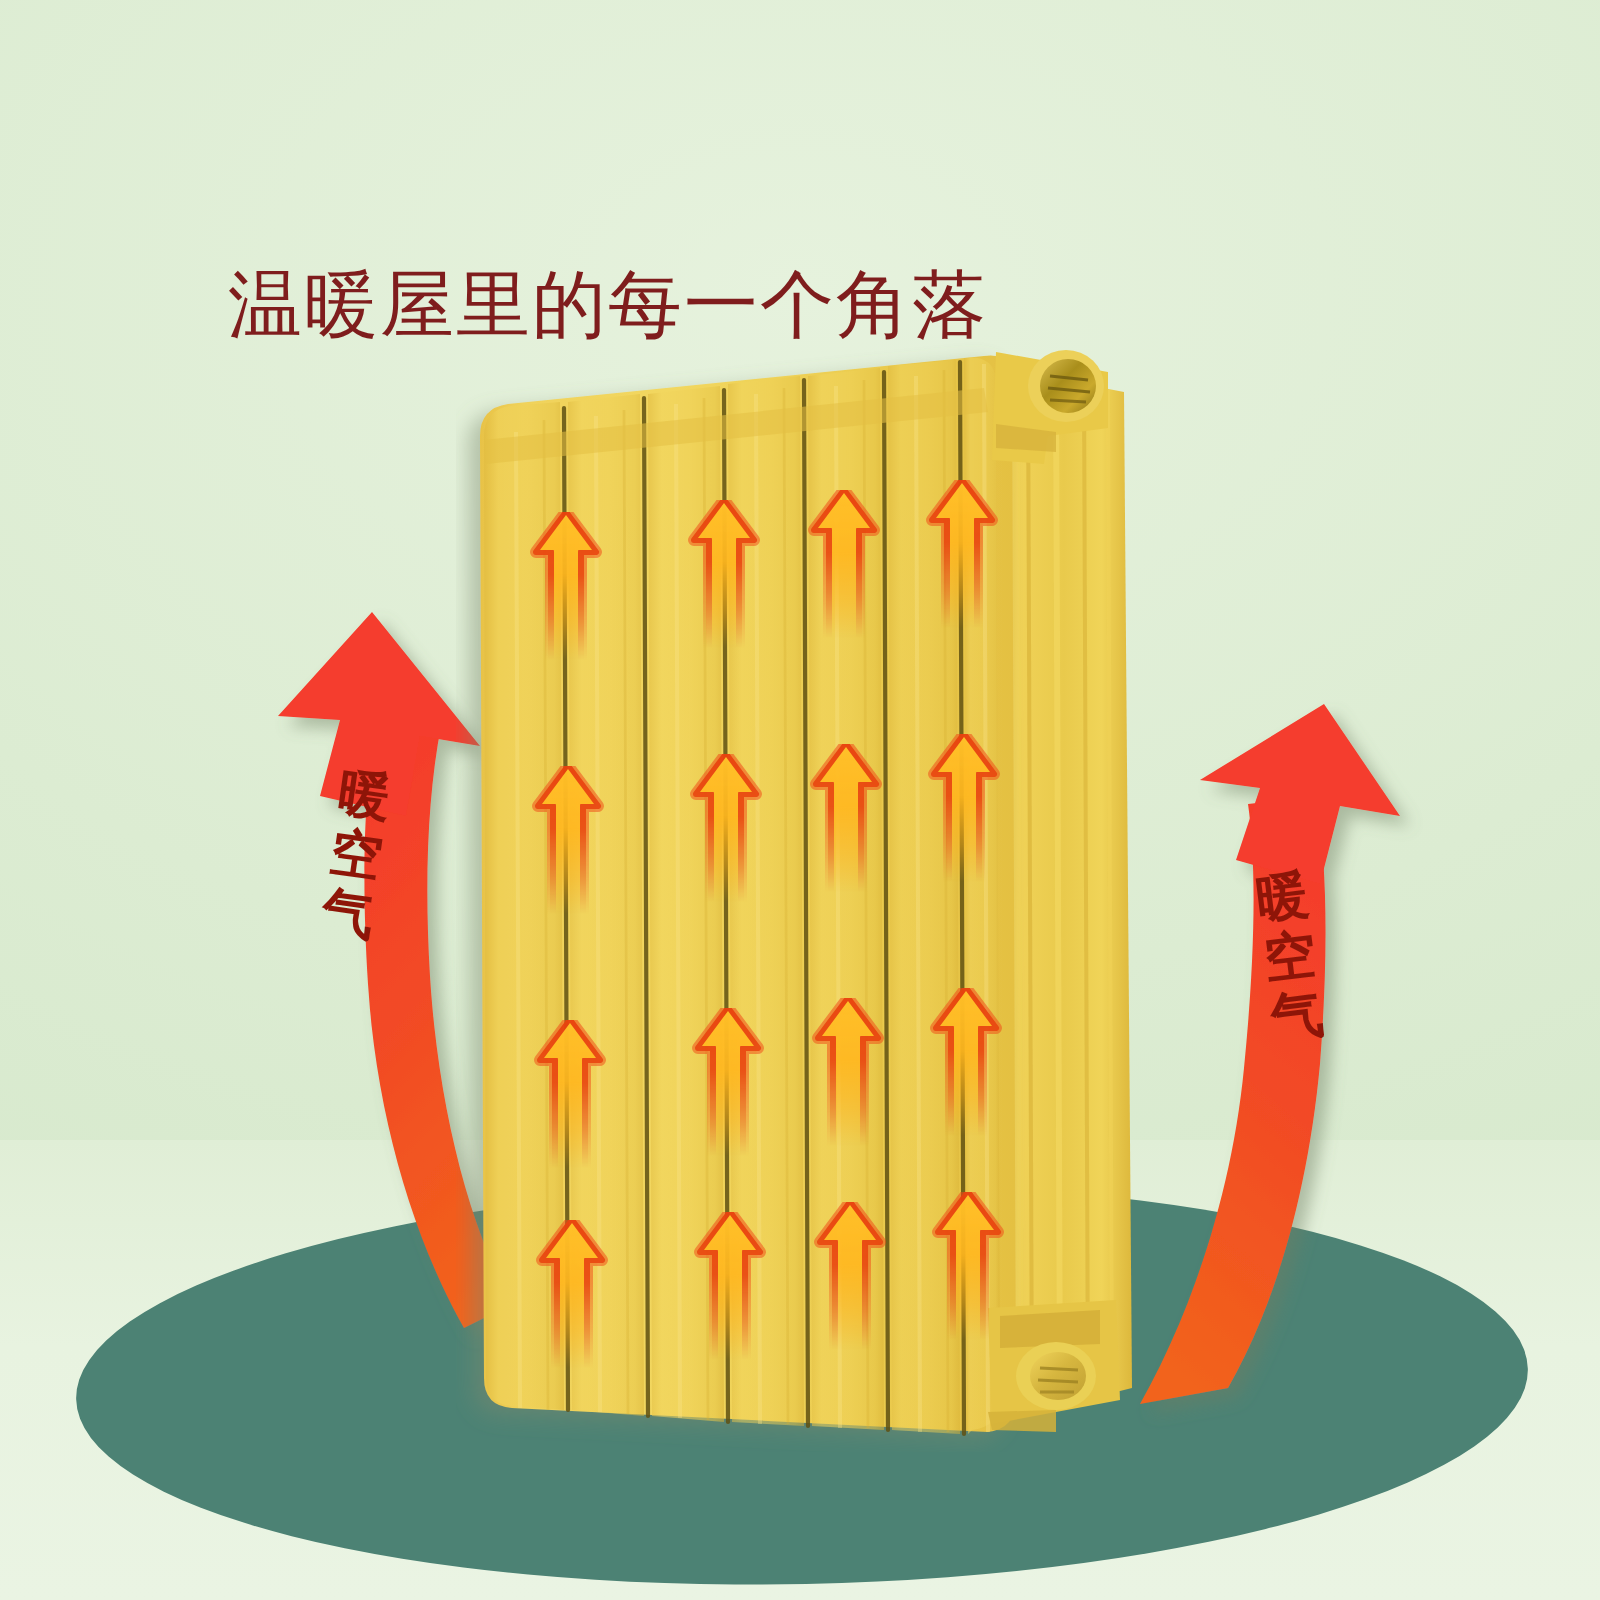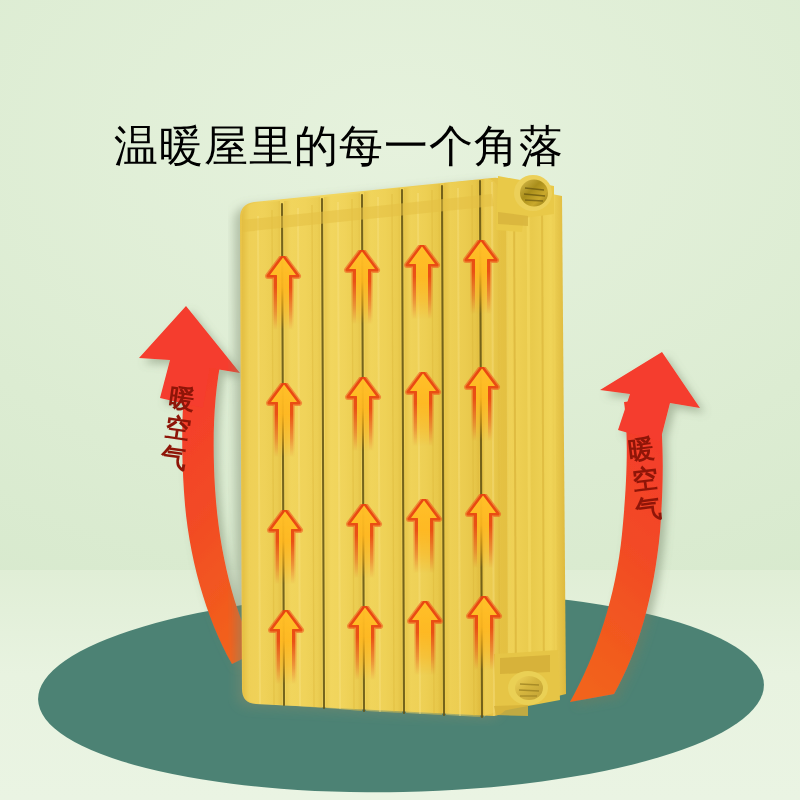--- a/index.html
+++ b/index.html
@@ -17,23 +17,23 @@
     background:
       radial-gradient(120% 80% at 50% 18%, #e6f2dd 0%, #dcecd2 55%, #d5e8cb 100%);
   }
   #bg-floor{
     position:absolute;left:0;right:0;bottom:0;height:230px;
     background:linear-gradient(180deg,#e0eed6 0%,#e8f3e0 45%,#eaf4e3 100%);
   }
 
   
   #title{
-    position:absolute;left:114px;top:97px;
-    font-size:44px;line-height:40px;letter-spacing:1px;
-    color:#000000;white-space:nowrap;
+    position:absolute;left:114px;top:108px;
+    font-size:37px;line-height:40px;letter-spacing:1px;
+    color:#7f1d1d;white-space:nowrap;
     font-family:"DejaVu Sans","Liberation Sans",sans-serif;
     font-weight:400;
   }
 
   
   #shadow{
     position:absolute;left:38px;top:592px;width:726px;height:200px;
     background:#4c8274;border-radius:50%;
     transform:rotate(-1.2deg);
   }

